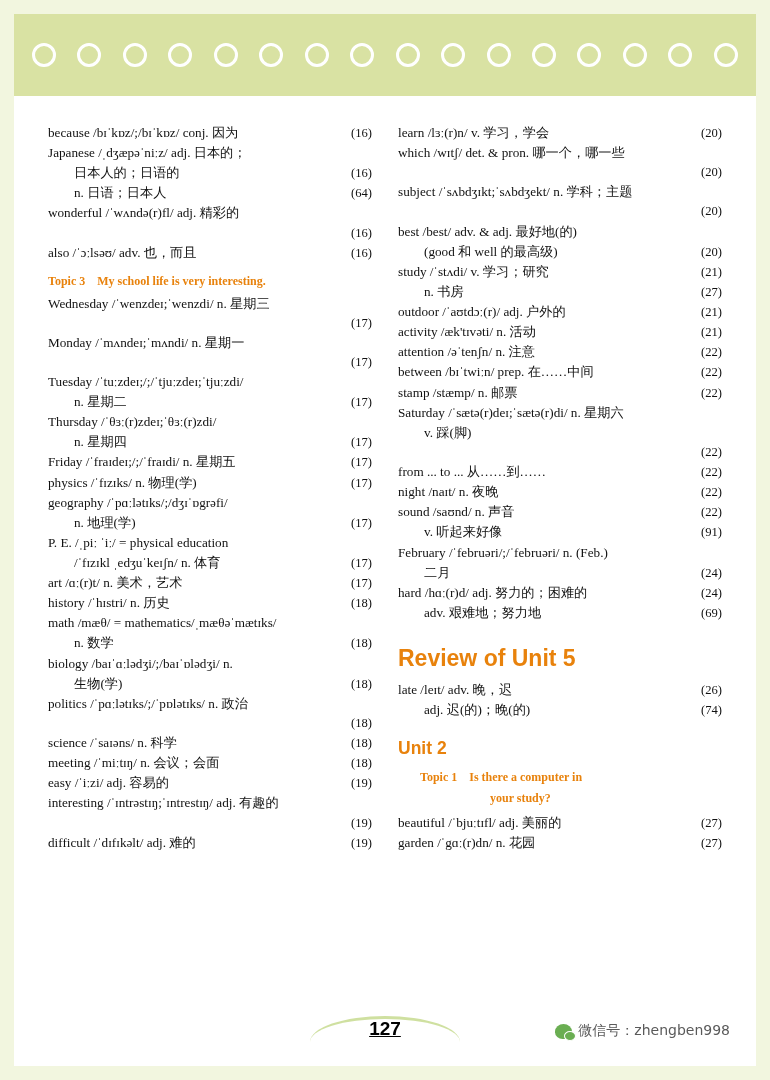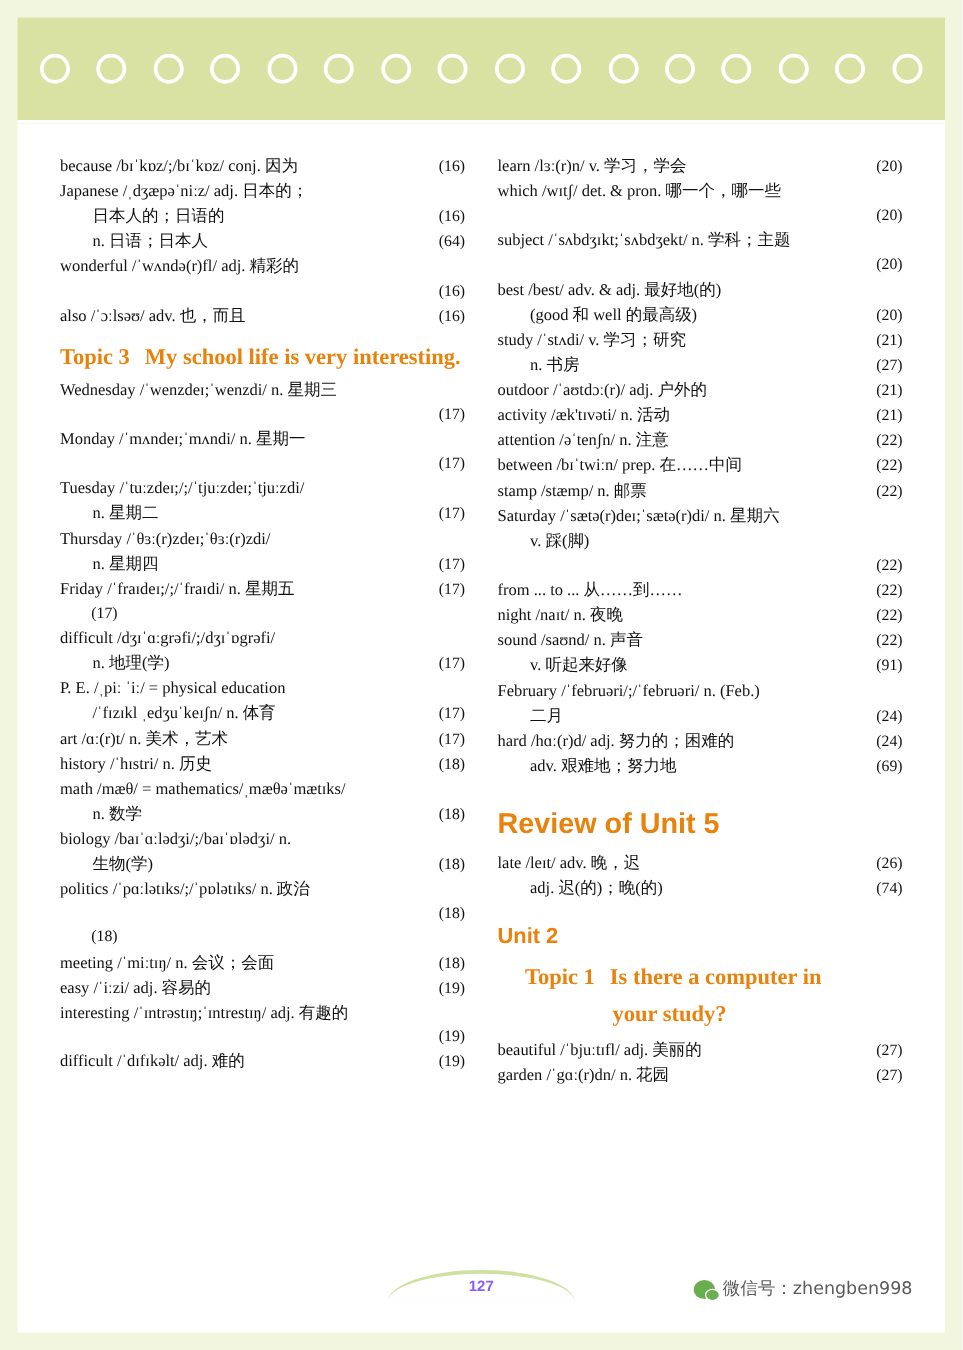--- a/index.html
+++ b/index.html
@@ -58,21 +58,21 @@
     line-height:1.52;
     font-size:13.2px;
     color:#111;
   }
   .row .txt{flex:1 1 auto;padding-right:6px;}
   .row .pg{flex:0 0 auto;width:46px;text-align:right;font-size:12.6px;}
   .indent .txt{padding-left:26px;}
   .topic{
     color:#e8820c;
     font-weight:bold;
-    font-size:18px;
+    font-size:12px;
     margin:10px 0 4px 0;
     line-height:1.4;
   }
   .topic .num{margin-right:12px;}
   .topic.center{padding-left:22px;}
   .unit-h{
     color:#e8820c;
     font-weight:bold;
     font-size:17.5px;
     margin:18px 0 8px 0;
@@ -103,22 +103,23 @@
     left:0;top:4px;
     width:150px;height:26px;
     border-radius:50%/100% 100% 0 0;
     border-top:3px solid #cfe0a0;
     box-sizing:border-box;
   }
   .pagenum{
     position:relative;
     font-family:"Liberation Sans", sans-serif;
     font-weight:bold;
-    font-size:12px;
-    color:#8b5cf6;
+    font-size:19px;
+    color:#000000;
+    text-decoration:underline;
   }
   .wechat{
     position:absolute;
     right:26px;bottom:12px;
     display:flex;align-items:center;gap:6px;
     color:#5a5a5a;
     font-family:"DejaVu Sans", sans-serif;
     font-size:14px;
   }
   .wx-icon{
@@ -226,24 +227,25 @@
           </div>
           <div class="row indent">
             <div class="txt">n. 星期四</div>
             <div class="pg">(17)</div>
           </div>
           <div class="row">
             <div class="txt">Friday /ˈfraɪdeɪ;/;/ˈfraɪdi/ n. 星期五</div>
             <div class="pg">(17)</div>
           </div>
           <div class="row">
-            <div class="pg">(17)</div>
-          </div>
-          <div class="row">
-            <div class="txt">difficult /dʒɪˈɑːgrəfi/;/dʒɪˈɒgrəfi/</div>
+            <div class="txt">physics /ˈfɪzɪks/ n. 物理(学)</div>
+            <div class="pg">(17)</div>
+          </div>
+          <div class="row">
+            <div class="txt">geography /ˈpɑːlətɪks/;/dʒɪˈɒgrəfi/</div>
             <div class="pg"></div>
           </div>
           <div class="row indent">
             <div class="txt">n. 地理(学)</div>
             <div class="pg">(17)</div>
           </div>
           <div class="row">
             <div class="txt">P. E. /ˌpiː ˈiː/ = physical education</div>
             <div class="pg"></div>
           </div>
@@ -277,20 +279,21 @@
           </div>
           <div class="row">
             <div class="txt">politics /ˈpɑːlətɪks/;/ˈpɒlətɪks/ n. 政治</div>
             <div class="pg"></div>
           </div>
           <div class="row indent">
             <div class="txt"></div>
             <div class="pg">(18)</div>
           </div>
           <div class="row">
+            <div class="txt">science /ˈsaɪəns/ n. 科学</div>
             <div class="pg">(18)</div>
           </div>
           <div class="row">
             <div class="txt">meeting /ˈmiːtɪŋ/ n. 会议；会面</div>
             <div class="pg">(18)</div>
           </div>
           <div class="row">
             <div class="txt">easy /ˈiːzi/ adj. 容易的</div>
             <div class="pg">(19)</div>
           </div>

